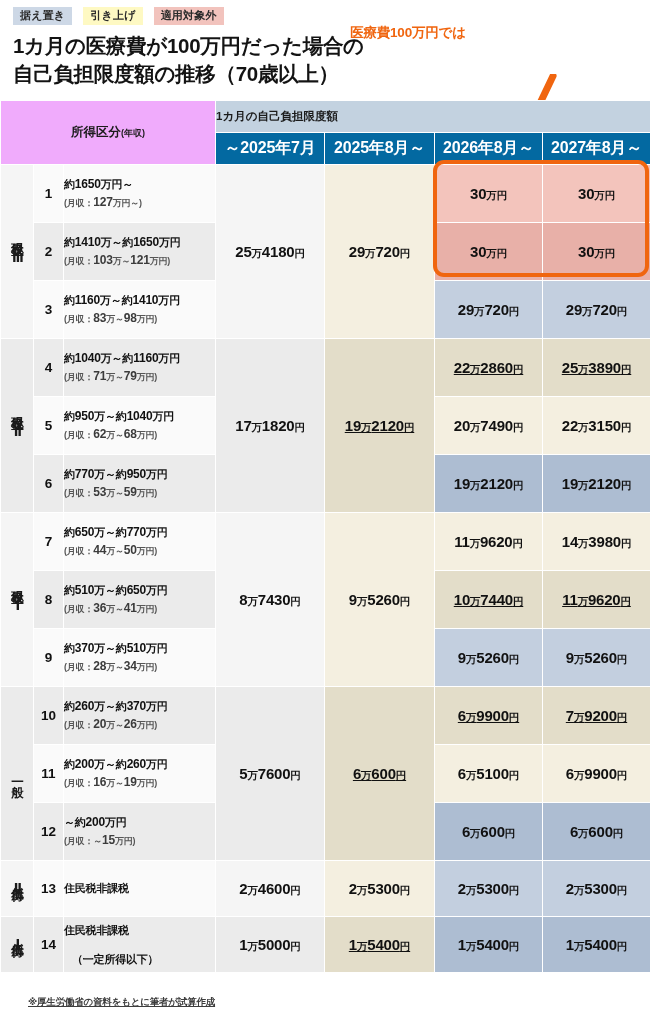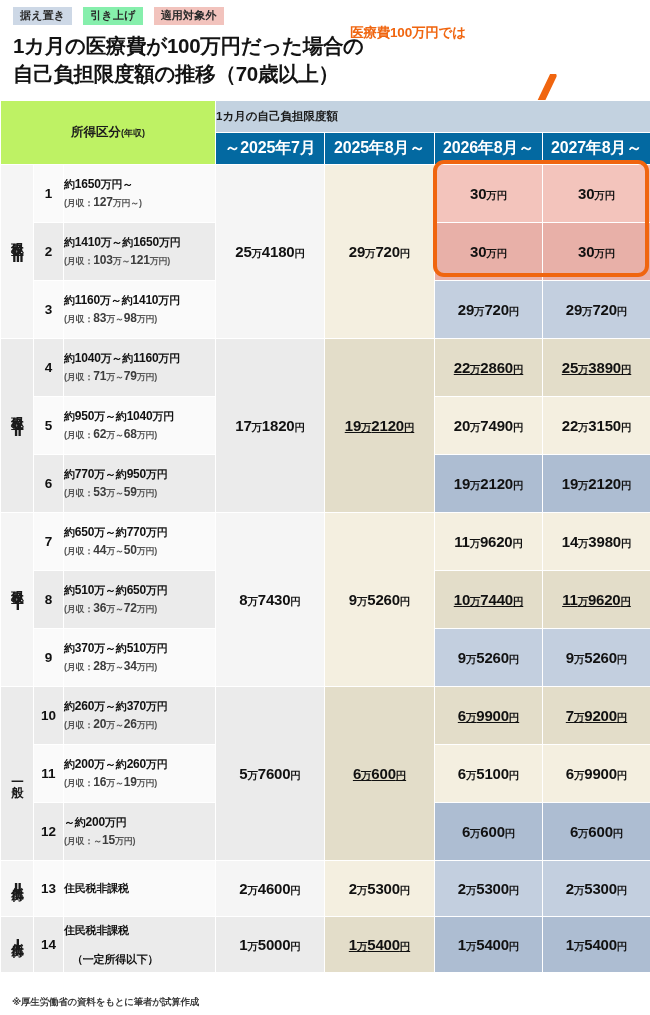--- a/index.html
+++ b/index.html
@@ -13,21 +13,21 @@
   #root { position: relative; width: 546px; height: 1015px; border-radius: 18px; }
 
   
   .legend { position: absolute; left: 13px; top: 7px; display: flex; gap: 11px; }
   .legend-badge {
     font-size: 11px; font-weight: 700; letter-spacing: .2px;
     padding: 3px 7px 4px 7px; line-height: 1;
     color: #2b2b2b;
   }
   .lg-0 { background: #cdd8e6; }
-  .lg-1 { background: #86efac; }
+  .lg-1 { background: #fef9c3; }
   .lg-2 { background: #f2c3bd; }
 
   
   .title { position: absolute; left: 13px; top: 32px; width: 420px; }
   .title-line {
     font-size: 20.5px; font-weight: 700; line-height: 1.38;
     letter-spacing: -0.3px; color: #131313;
   }
 
   
@@ -47,21 +47,21 @@
   }
   table.grid td, table.grid th {
     border: 1px solid #ffffff;
     padding: 0;
     vertical-align: middle;
     font-weight: 700;
   }
 
   
   .hdr-income {
-    background: #bef264; color: #1b1b1b;
+    background: #f0abfc; color: #1b1b1b;
     font-size: 12.5px;
   }
   .hdr-income .sub { font-size: 9px; font-weight: 700; }
   .hdr-span {
     background: #c3d2e0; color: #1b1b1b;
     text-align: left; font-size: 11.5px; padding-left: 9px;
     height: 32px;
   }
   .hdr-period {
     background: #0369a1; color: #ffffff;
@@ -105,22 +105,22 @@
   
   .hl-box {
     position: absolute; left: 433px; top: 160px;
     width: 216px; height: 117px;
     border: 4px solid #f0650f; border-radius: 11px;
     pointer-events: none;
   }
 
   
   .footnote {
-    position: absolute; left: 12px; top: 996px;
-    font-size: 9.5px; font-weight: 700; color: #3d3d3d; letter-spacing: -0.2px;
+    position: absolute; left: 28px; top: 996px;
+    font-size: 9.5px; font-weight: 700; color: #3d3d3d; letter-spacing: -0.2px; text-decoration: underline;
   }
 </style>
 </head>
 <body>
 
 <div id="root">
 
   <div class="legend">
     <span class="legend-badge lg-0">据え置き</span>
     <span class="legend-badge lg-1">引き上げ</span>
@@ -229,21 +229,21 @@
           </td>
           <td class="money t-white" rowspan="3"><b>8</b><span class="u">万</span><b>7430</b><span class="u">円</span></td>
           <td class="money t-beige3" rowspan="3"><b>9</b><span class="u">万</span><b>5260</b><span class="u">円</span></td>
           <td class="money t-beige3"><b>11</b><span class="u">万</span><b>9620</b><span class="u">円</span></td>
           <td class="money t-beige3"><b>14</b><span class="u">万</span><b>3980</b><span class="u">円</span></td>
         </tr>
         <tr style="height: 58px;">
           <td class="num t-white2">8</td>
           <td class="inc t-white2">
             <div class="main">約<b>510</b>万～約<b>650</b>万円</div>
-            <div class="sub">(月収：<b>36</b>万～<b>72</b>万円)</div>
+            <div class="sub">(月収：<b>36</b>万～<b>41</b>万円)</div>
           </td>
           <td class="money t-beige"><b>10</b><span class="u">万</span><b>7440</b><span class="u">円</span></td>
           <td class="money t-beige"><b>11</b><span class="u">万</span><b>9620</b><span class="u">円</span></td>
         </tr>
         <tr style="height: 58px;">
           <td class="num t-white3">9</td>
           <td class="inc t-white3">
             <div class="main">約<b>370</b>万～約<b>510</b>万円</div>
             <div class="sub">(月収：<b>28</b>万～<b>34</b>万円)</div>
           </td>

